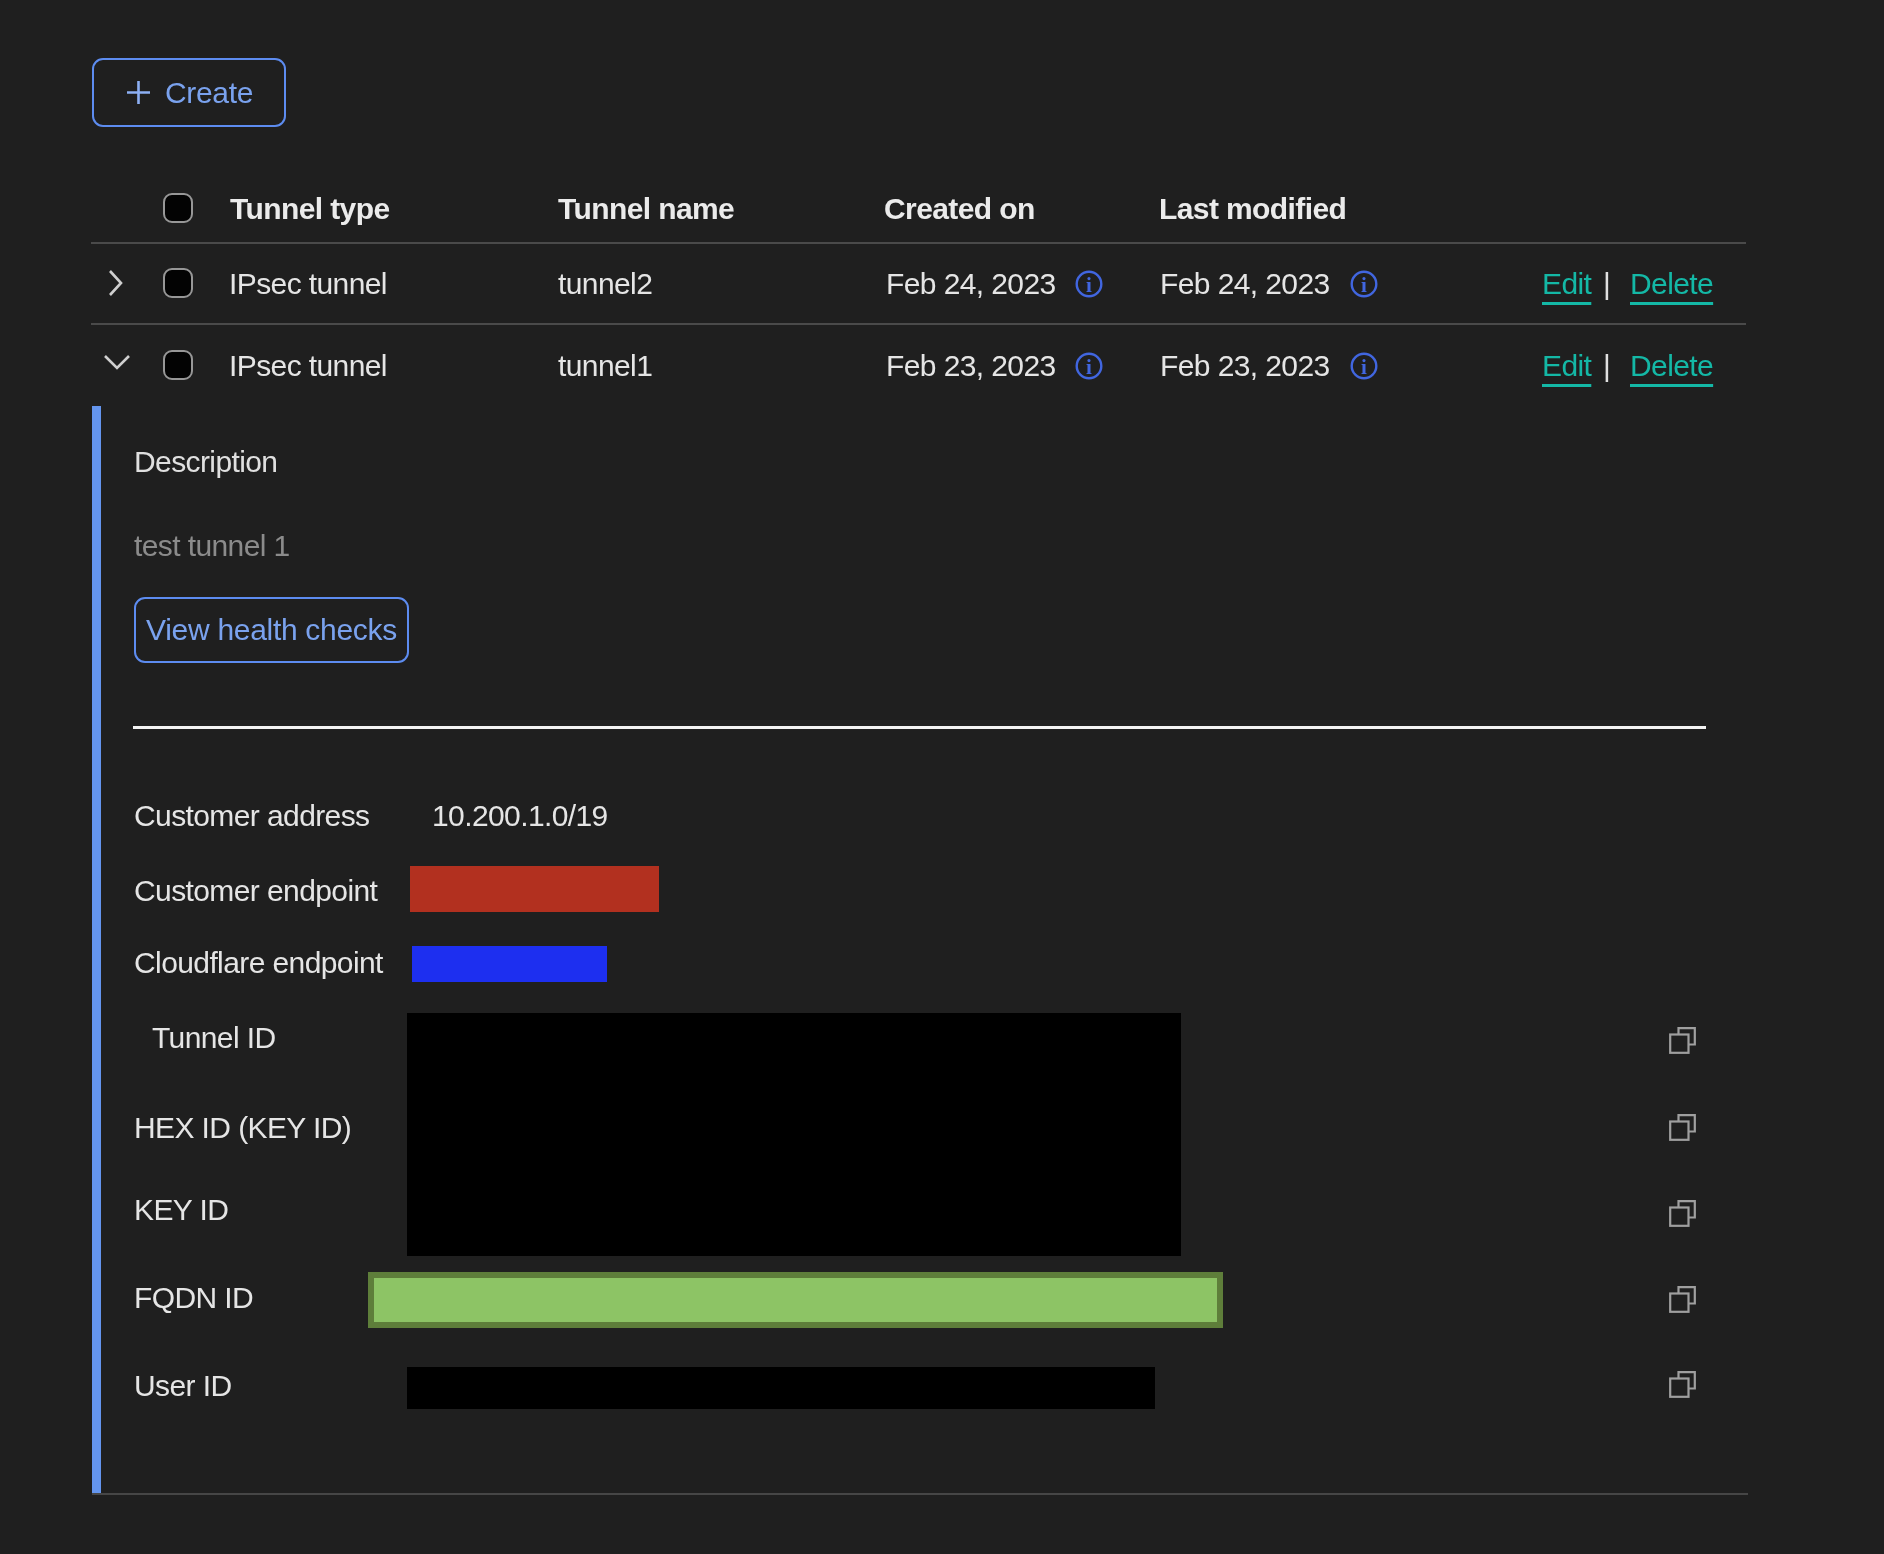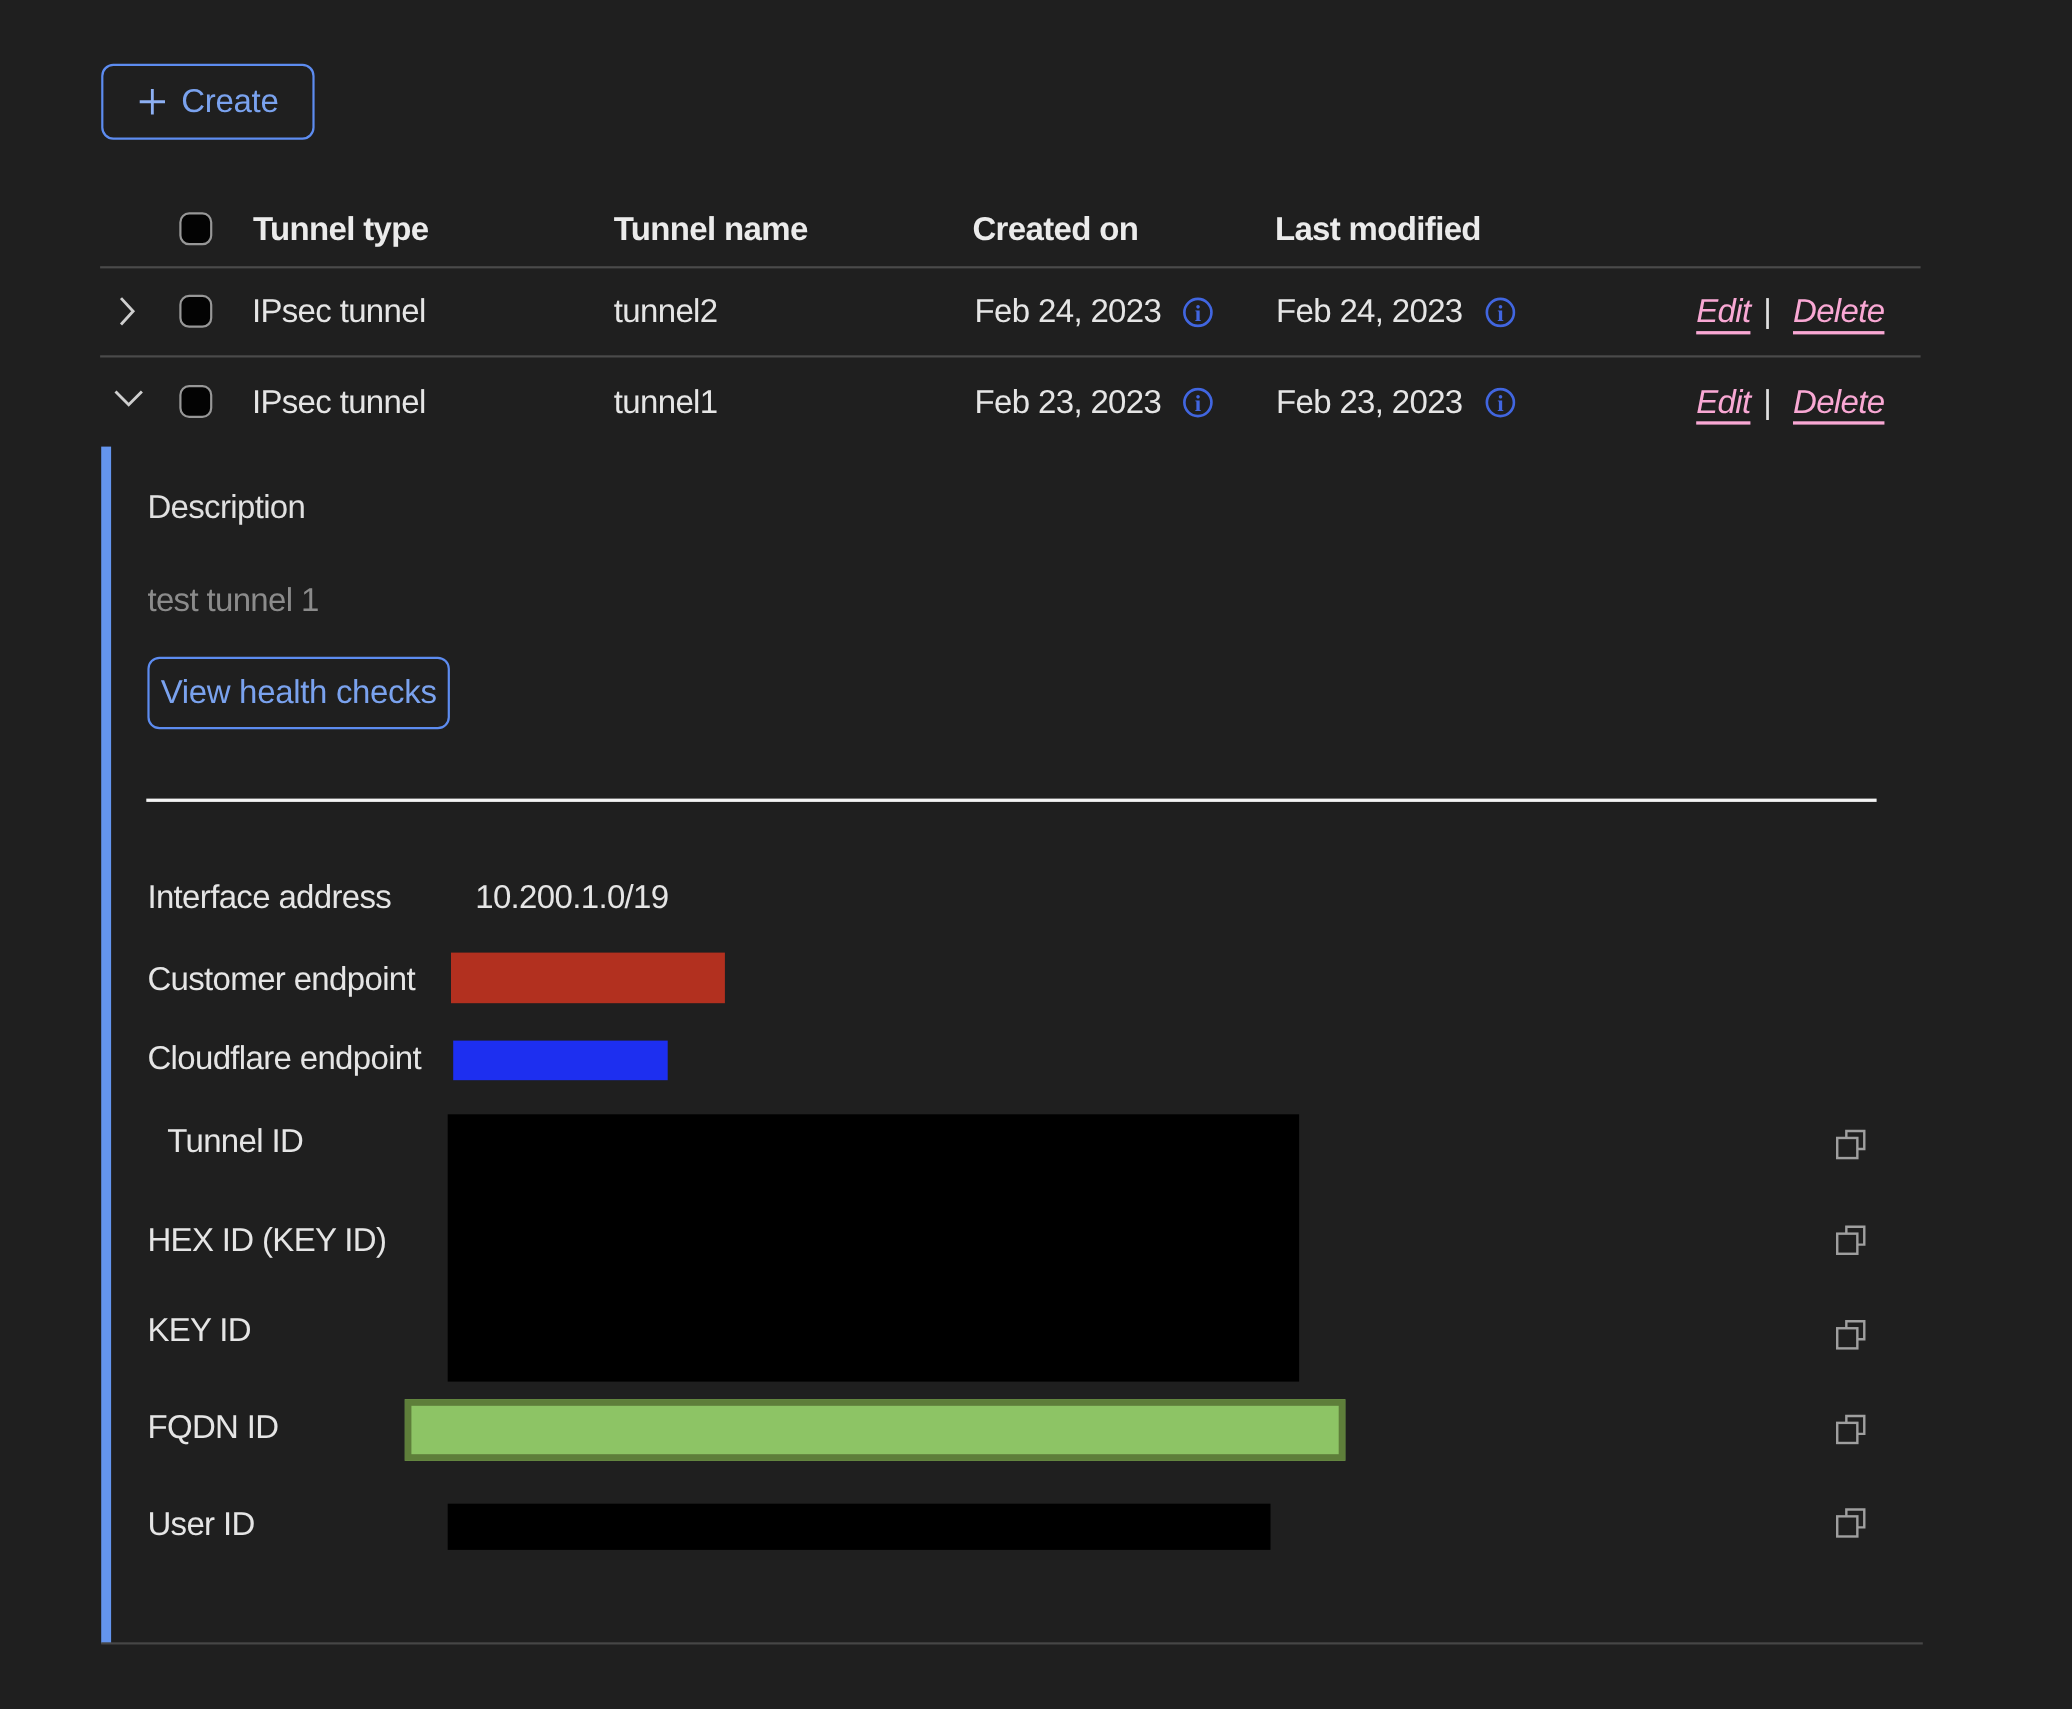--- a/index.html
+++ b/index.html
@@ -2,21 +2,21 @@
 <html><head>
 <meta charset="utf-8">
 <style>
 * { margin:0; padding:0; box-sizing:border-box; }
 html,body { width:1884px; height:1554px; background:#1f1f1f; overflow:hidden;
   font-family:"Liberation Sans", sans-serif; color:#e5e5e5; }
 .page { position:relative; width:1884px; height:1554px;border-radius:26px; }
 .abs { position:absolute; }
 .txt { position:absolute; font-size:30px; line-height:30px; white-space:nowrap; letter-spacing:-0.6px; }
 .hdr { font-weight:bold; color:#ebebeb; }
-.link { color:#f9a8d4; text-decoration:underline; text-underline-offset:8px; text-decoration-thickness:2.5px;font-style:italic; }
+.link { color:#14b8a6; text-decoration:underline; text-underline-offset:8px; text-decoration-thickness:2.5px; }
 .cb { position:absolute; width:30px; height:30px; border:2px solid #979797; border-radius:9px; background:#030303; }
 .divider { position:absolute; left:91px; width:1655px; height:2px; background:#4a4a4a; }
 .btn-blue { position:absolute; display:flex; align-items:center; justify-content:center;
   border:2px solid #5d8cf0; border-radius:11px; color:#7aa2ee; font-size:30px; letter-spacing:-0.3px; }
 </style>
 </head>
 <body>
 <div class="page">
 
   <div class="btn-blue" style="left:92px; top:58px; width:194px; height:69px;">
@@ -76,21 +76,21 @@
 
   <div class="abs" style="left:92px; top:406px; width:9px; height:1088px; background:#6495ee;"></div>
 
   <div class="txt" style="left:134px; top:447px; font-weight:500; color:#e0e0e0;">Description</div>
   <div class="txt" style="left:134px; top:531px; color:#8b8b8b;">test tunnel 1</div>
 
   <div class="btn-blue" style="left:134px; top:597px; width:275px; height:66px; font-size:30px;">View health checks</div>
 
   <div class="abs" style="left:133px; top:726px; width:1573px; height:3px; background:#f3f3f3;"></div>
 
-  <div class="txt" style="left:134px; top:801px;">Interface address</div>
+  <div class="txt" style="left:134px; top:801px;">Customer address</div>
   <div class="txt" style="left:432px; top:801px;">10.200.1.0/19</div>
 
   <div class="txt" style="left:134px; top:876px;">Customer endpoint</div>
   <div class="abs" style="left:410px; top:866px; width:249px; height:46px; background:#b2301f;"></div>
 
   <div class="txt" style="left:134px; top:948px;">Cloudflare endpoint</div>
   <div class="abs" style="left:412px; top:946px; width:195px; height:36px; background:#1d2ff0;"></div>
 
   <div class="txt" style="left:152px; top:1023px;text-align:center;">Tunnel ID</div>
   <div class="abs" style="left:407px; top:1013px; width:774px; height:243px; background:#000;"></div>

